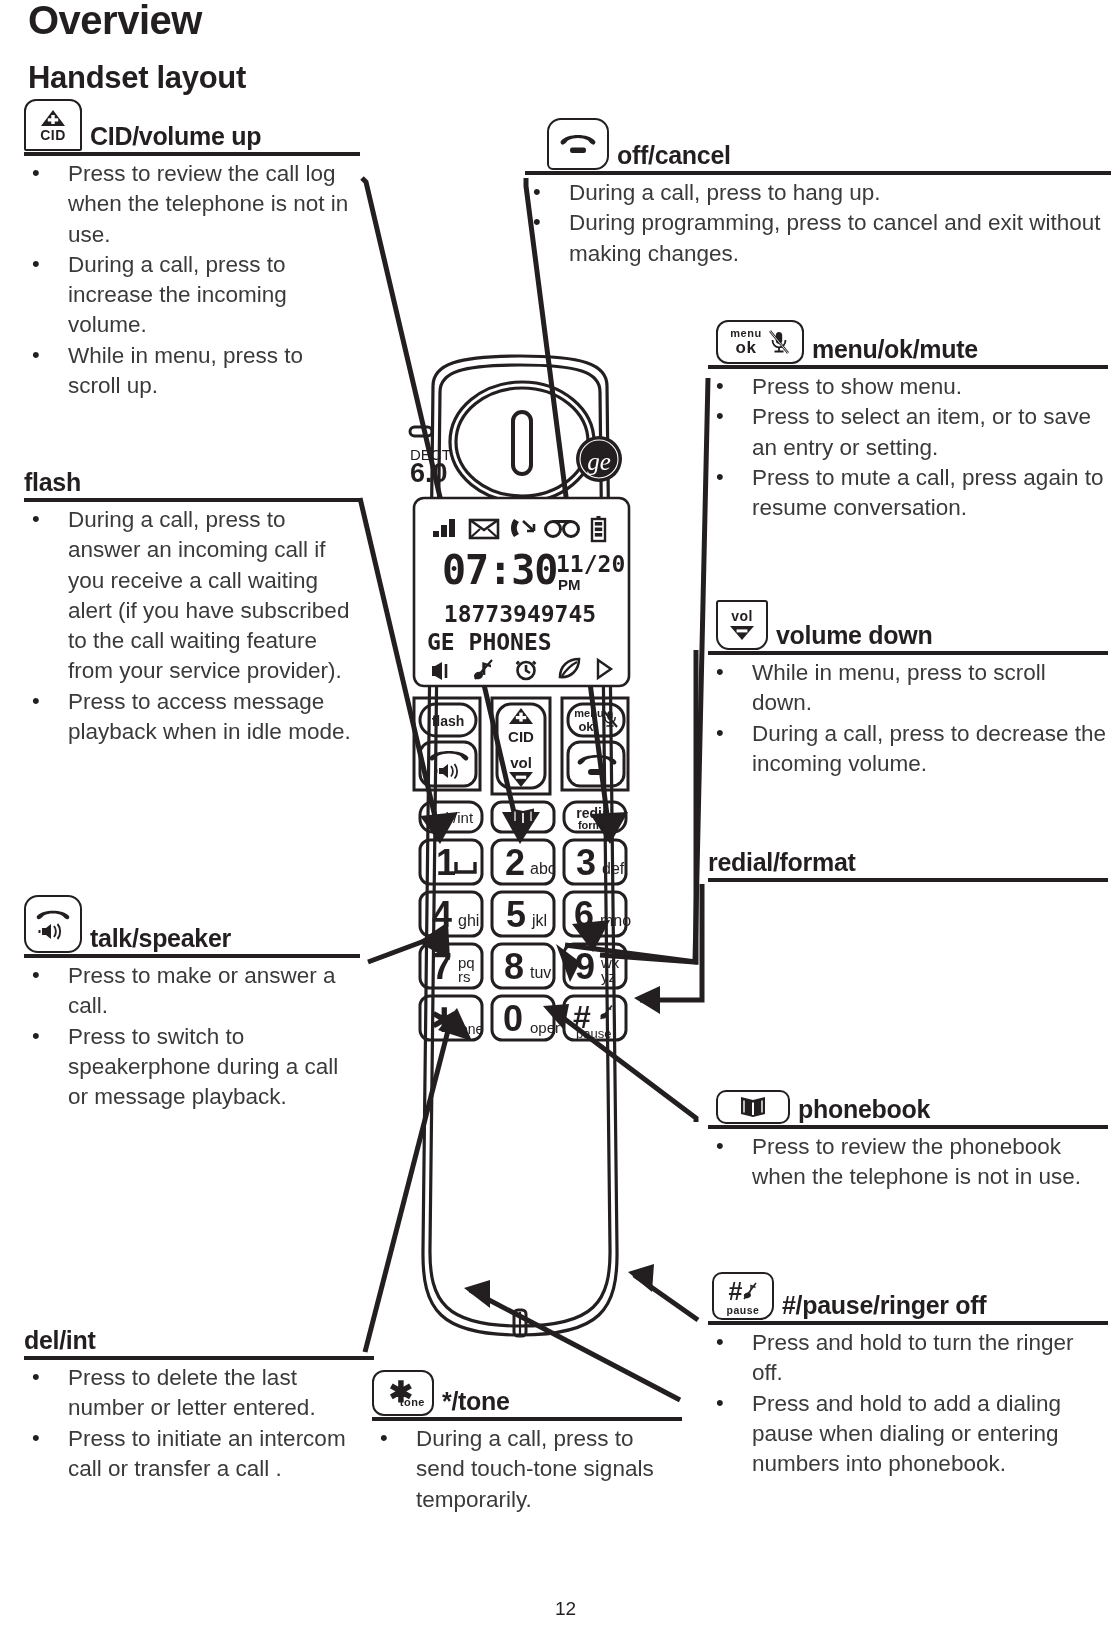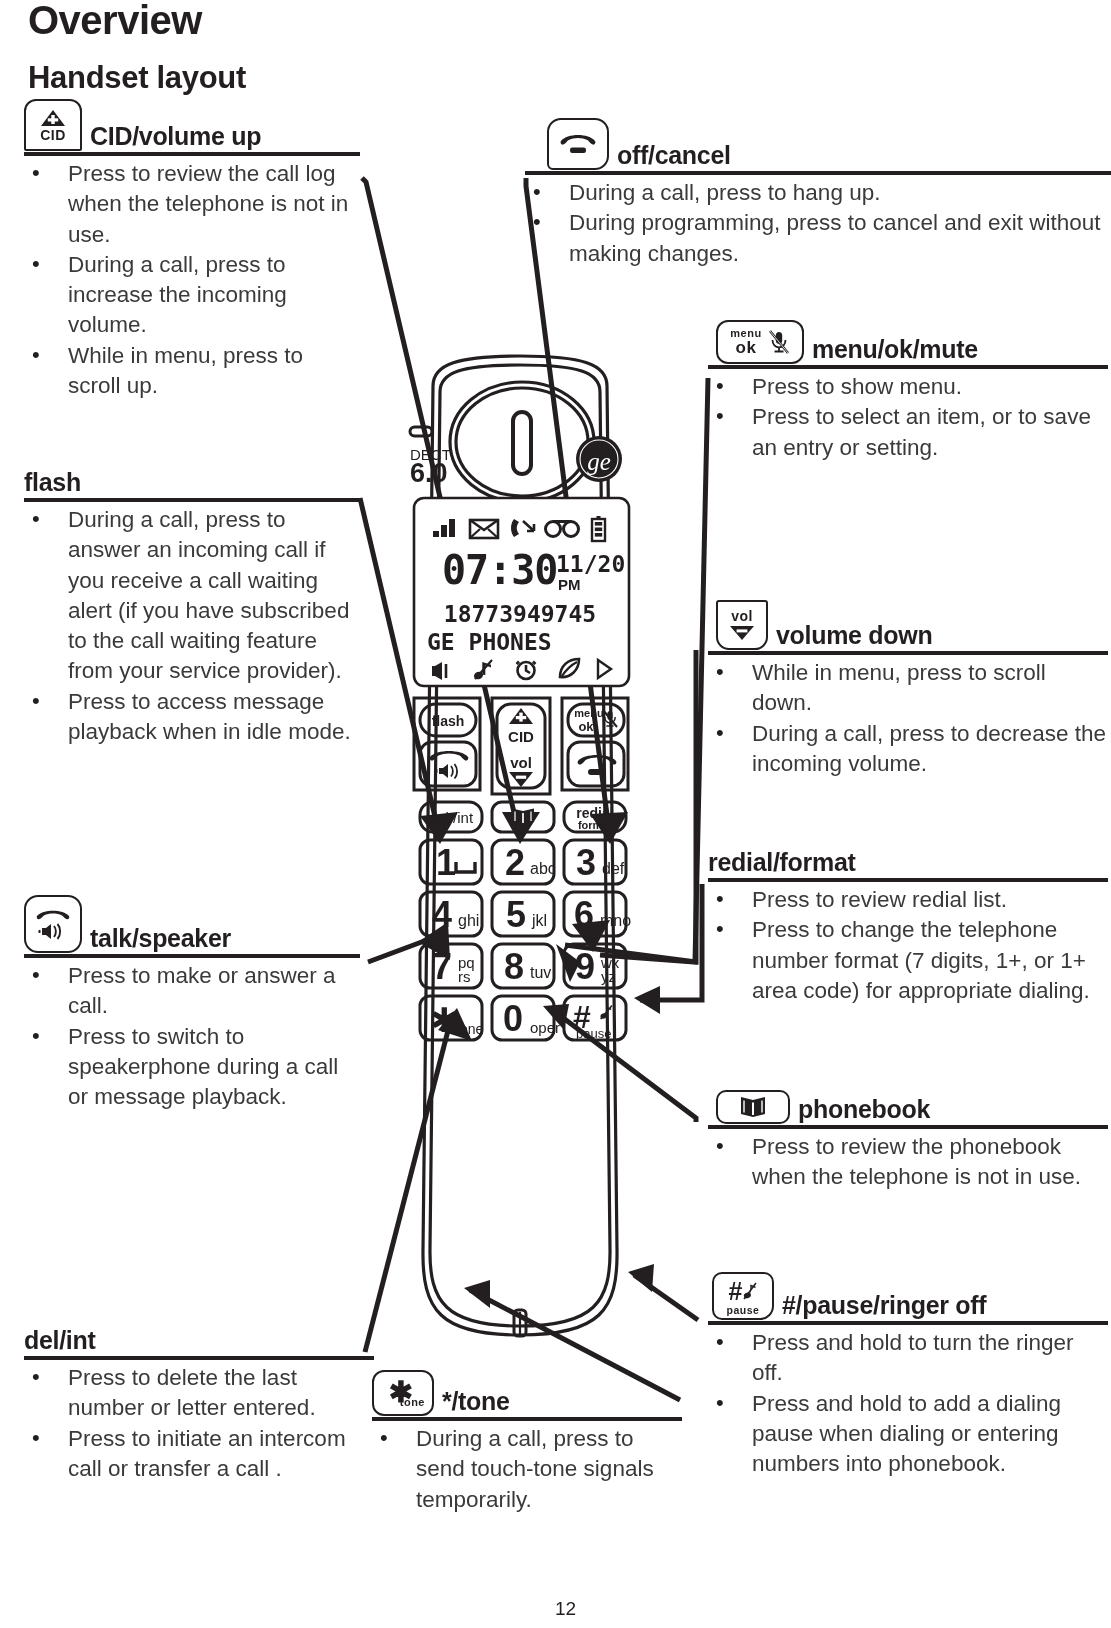--- a/index.html
+++ b/index.html
@@ -227,20 +227,21 @@
           <path d="M2,1 L20,23" stroke="#231f20" stroke-width="2.4"></path>
           <path d="M2,1 L20,23" stroke="#fff" stroke-width="0.8"></path>
         </svg>
       </div>
       <div class="title">menu/ok/mute</div>
     </div>
     <div class="rule"></div>
     <ul class="bullets">
       <li>Press to show menu.</li>
       <li>Press to select an item, or to save an entry or setting.</li>
+      <li>Press to mute a call, press again to resume conversation.</li>
     </ul>
   </div>
 
   <div class="callout" style="left:688px; top:588px; width:400px;">
     <div class="hdr" style="height:62px; padding-left:8px;">
       <div class="key k-vol">
         <span class="k-label">vol</span>
         <svg width="26" height="16" viewBox="0 0 26 16" style="margin-top:2px;">
           <polygon points="13,15 1,1 25,1" fill="#231f20"></polygon>
           <rect x="7.6" y="4.4" width="10.8" height="3" fill="#fff"></rect>
@@ -253,24 +254,20 @@
       <li>While in menu, press to scroll down.</li>
       <li>During a call, press to decrease the incoming volume.</li>
     </ul>
   </div>
 
   <div class="callout" style="left:688px; top:835px; width:400px;">
     <div class="hdr" style="height:42px;">
       <div class="title">redial/format</div>
     </div>
     <div class="rule"></div>
-    <ul class="bullets">
-      <li>Press to review redial list.</li>
-      <li>Press to change the telephone number format (7 digits, 1+, or 1+ area code) for appropriate dialing.</li>
-    </ul>
   </div>
 
   <div class="callout" style="left:688px; top:1078px; width:400px;">
     <div class="hdr" style="height:46px; padding-left:8px;">
       <div class="key k-book">
         <svg width="34" height="24" viewBox="0 0 34 24">
           <path d="M17,5 L5,2 L5,19 L17,22 Z" fill="#231f20"></path>
           <path d="M17,5 L29,2 L29,19 L17,22 Z" fill="#231f20"></path>
           <path d="M17,7.5 L17,20" stroke="#fff" stroke-width="2"></path>
           <path d="M8,5.5 L8,17.5" stroke="#fff" stroke-width="1.4"></path>

